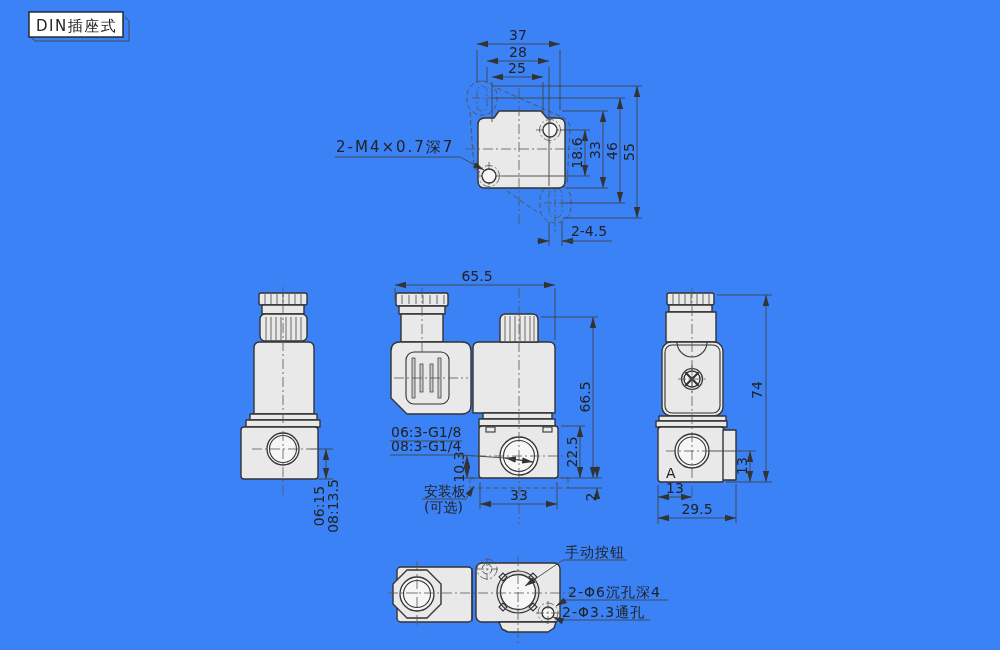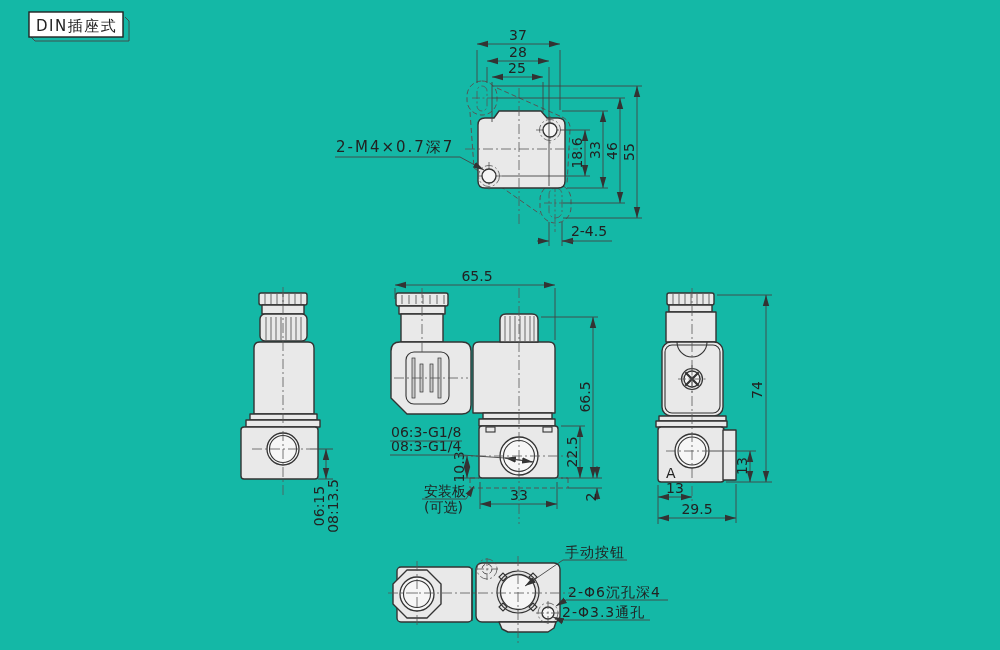--- a/index.html
+++ b/index.html
@@ -1,16 +1,16 @@
 <!DOCTYPE html>
 <html><head>
 <meta charset="utf-8">
 <style>
   html,body{margin:0;padding:0;background:#ffffff;}
-  .stage{position:relative;width:1000px;height:650px;background:#14b8a6;overflow:hidden;
+  .stage{position:relative;width:1000px;height:650px;background:#3b82f6;overflow:hidden;
          font-family:"DejaVu Sans","Liberation Sans",sans-serif;}
   svg{display:block}
   svg text{font-family:"DejaVu Sans","Liberation Sans",sans-serif;font-size:14px;fill:#222;}
   .tc{text-anchor:middle;}
   .t15{font-size:15px;letter-spacing:2px;}
   .t15b{font-size:15px;letter-spacing:1.5px;}
   .cjknote{letter-spacing:1px;}
   .o{fill:#e9e9e9;stroke:#333;stroke-width:1.4;stroke-linejoin:round;}
   .ow{fill:#f6f6f6;stroke:#333;stroke-width:1.3;}
   .og{fill:#e0e0e0;stroke:#333;stroke-width:1.2;}

